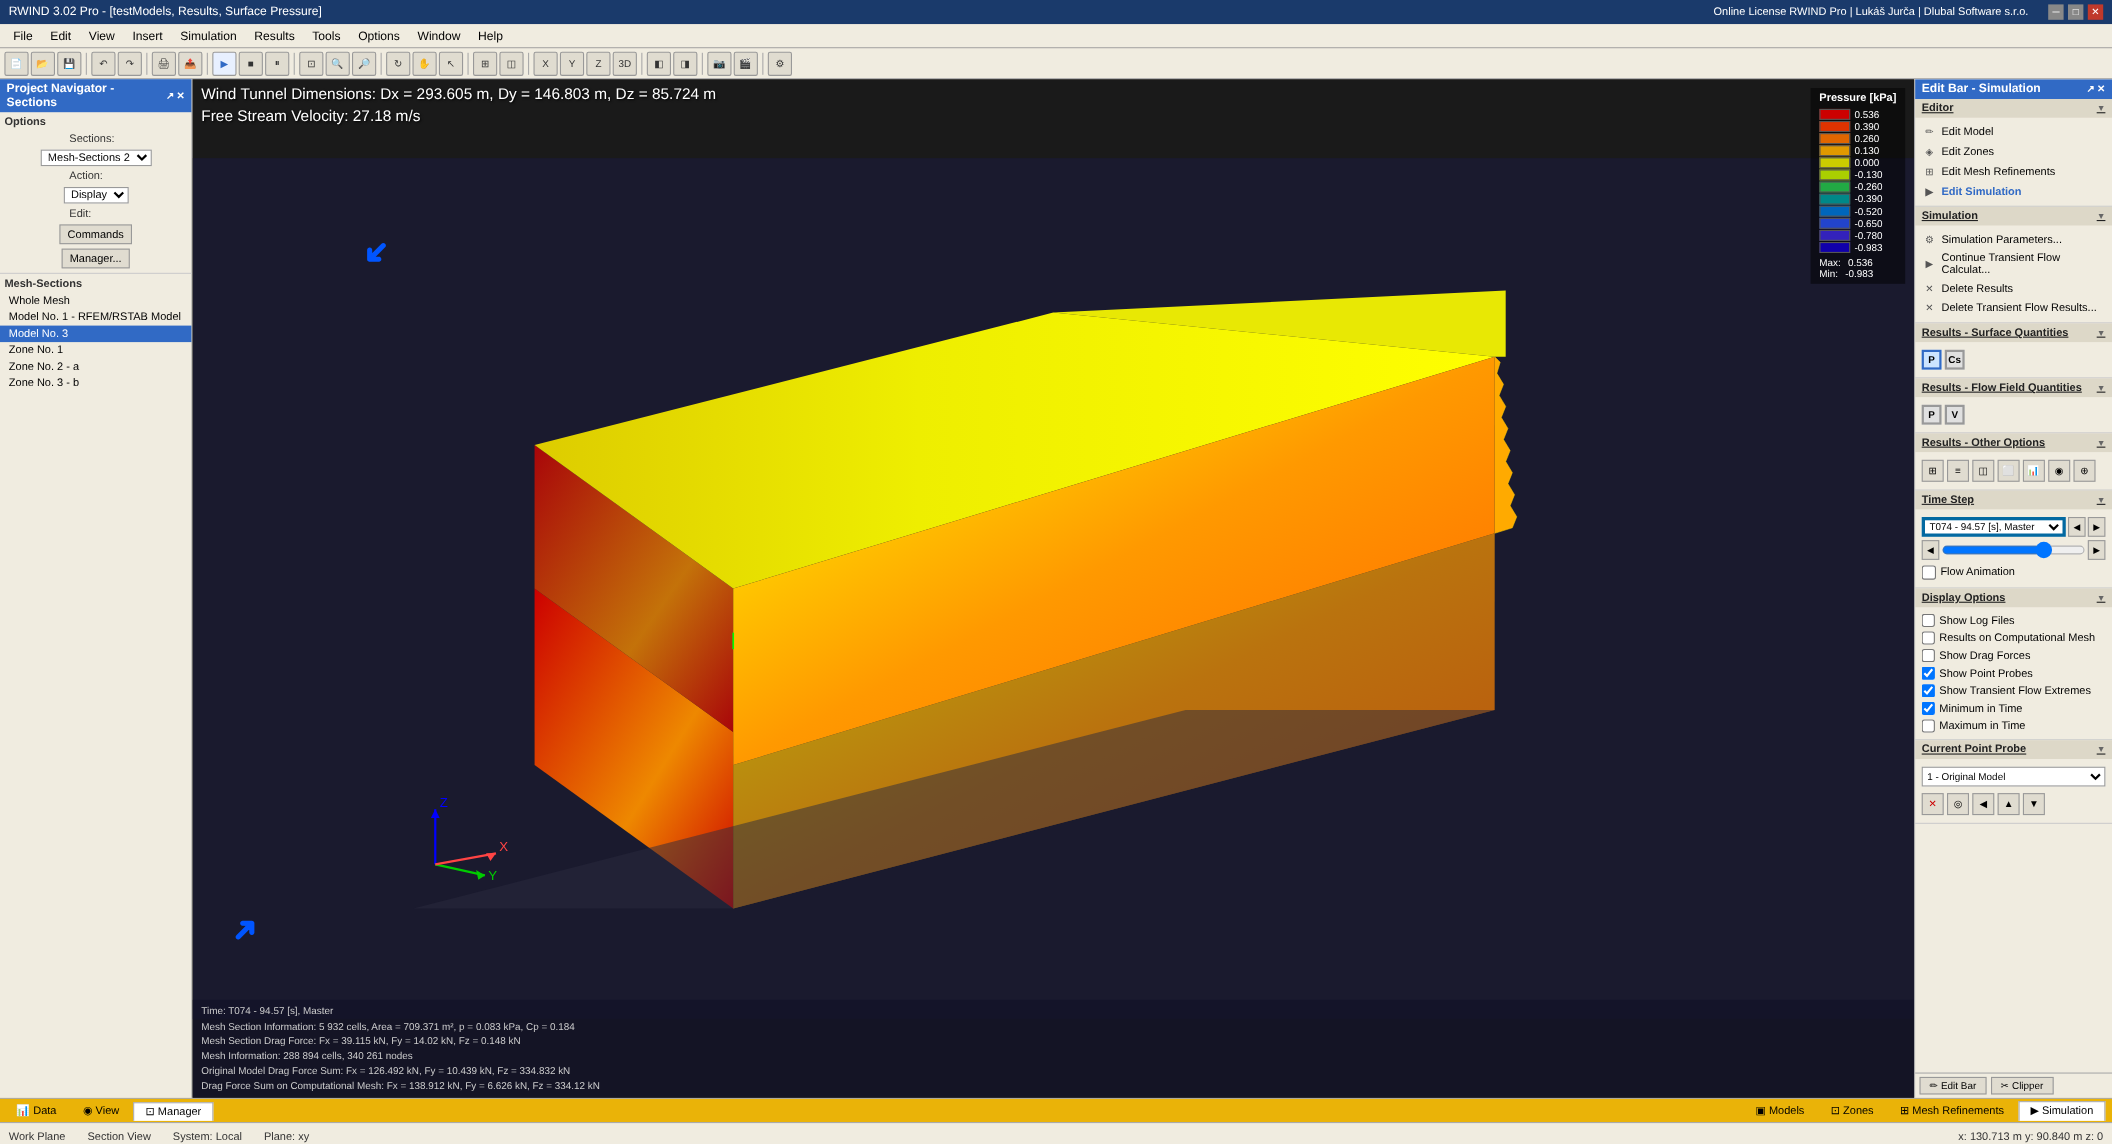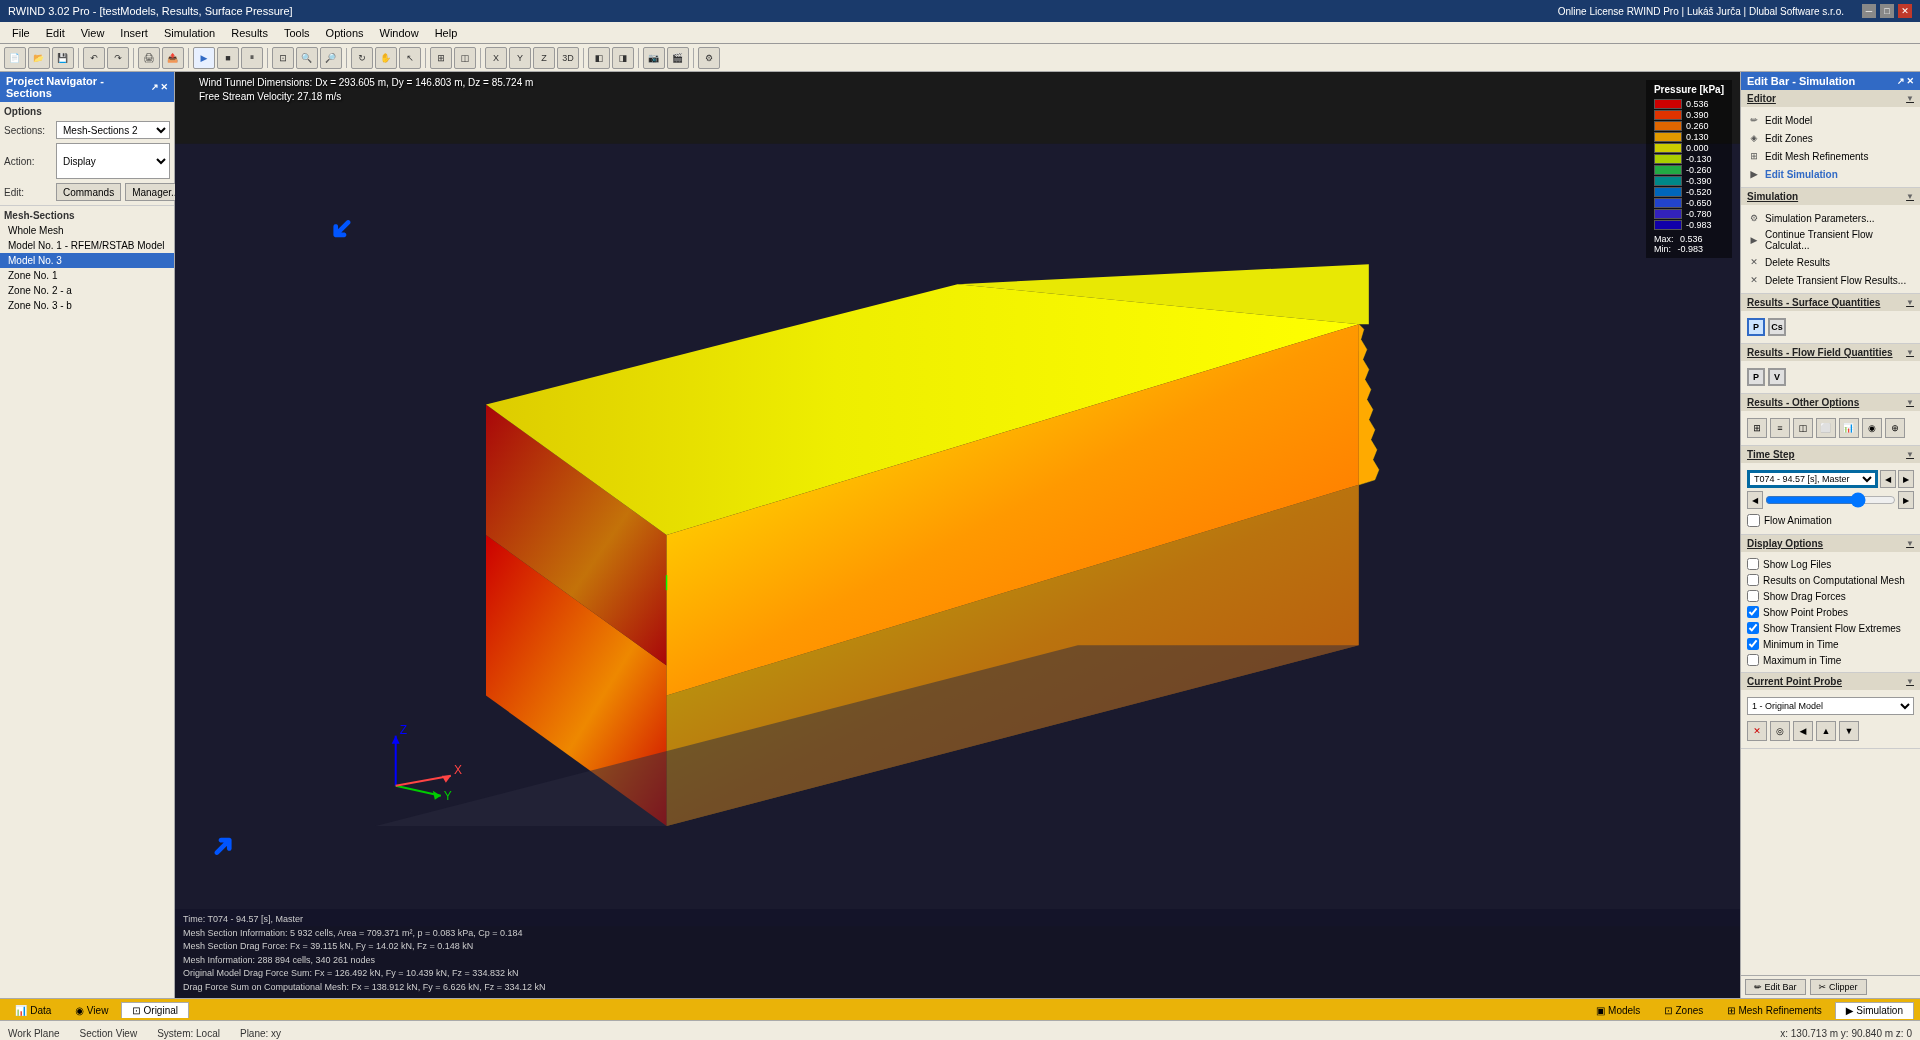--- a/index.html
+++ b/index.html
@@ -85,20 +85,21 @@
     .panel-header .panel-btns { display: flex; gap: 2px; }
     .panel-header .panel-btn { cursor: pointer; font-size: 9px; }
 
     .section-label { font-size: 10px; font-weight: bold; padding: 4px 4px 2px; color: #333; }
 
     .form-row {
       display: flex;
       align-items: center;
       padding: 2px 4px;
       gap: 4px;
+      flex-direction: column;
     }
     .form-row label { width: 48px; font-size: 10px; color: #333; flex-shrink: 0; }
     .form-row select, .form-row input {
       flex: 1;
       height: 18px;
       font-size: 10px;
       border: 1px solid #999;
       background: white;
       padding: 0 2px;
     }
@@ -124,23 +125,23 @@
     
     #viewport {
       flex: 1;
       background: #1a1a1a;
       position: relative;
       overflow: hidden;
     }
     #viewport-info {
       position: absolute;
       top: 4px;
-      left: 24px;
+      left: 8px;
       color: white;
-      font-size: 10px;
+      font-size: 14px;
       line-height: 1.4;
       text-shadow: 1px 1px 2px #000;
     }
 
     
     #legend {
       position: absolute;
       top: 8px;
       right: 8px;
       background: rgba(0,0,0,0.5);
@@ -793,21 +794,21 @@
         <span>Clipper</span>
       </button>
     </div>
   </div>
 </div>
 
 <div style="background:#eab308;border-top:1px solid #aaa;height:22px;display:flex;align-items:center;justify-content:space-between;padding:0 4px;">
   <div style="display:flex;align-items:center;">
     <div class="btab">📊 Data</div>
     <div class="btab">◉ View</div>
-    <div class="btab active">⊡ Original</div>
+    <div class="btab active">⊡ Manager</div>
   </div>
   <div style="display:flex;">
     <div class="btab">▣ Models</div>
     <div class="btab">⊡ Zones</div>
     <div class="btab">⊞ Mesh Refinements</div>
     <div class="btab active">▶ Simulation</div>
   </div>
 </div>
 
 <div id="statusbar">

